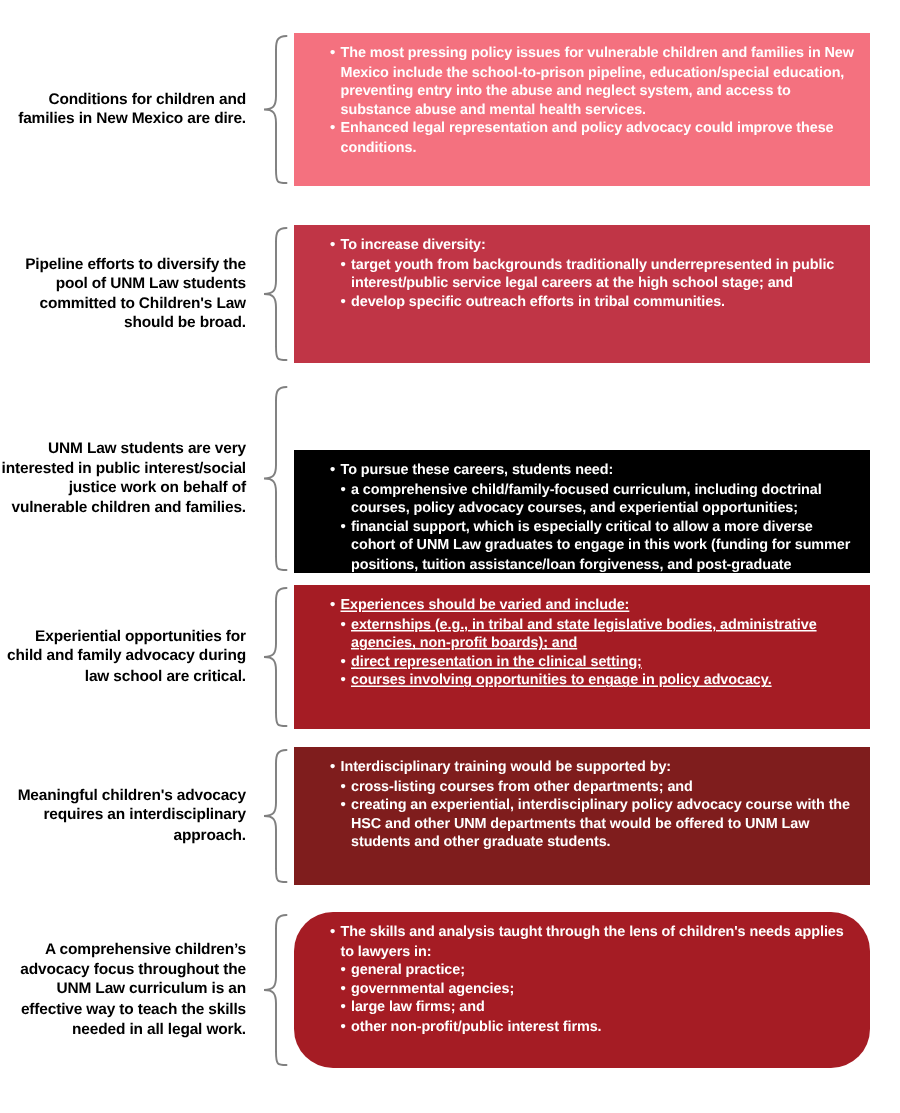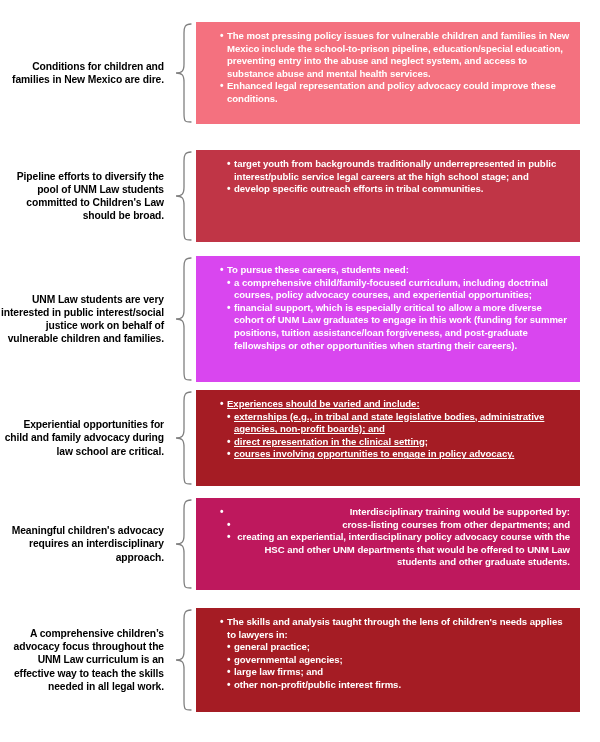--- a/index.html
+++ b/index.html
@@ -134,41 +134,44 @@
         <div class="label-text">Pipeline efforts to diversify the pool of UNM Law students committed to Children's Law should be broad.</div>
       </div>
       <div class="brace-cell">
         <svg width="22" height="92" viewBox="0 0 22 92">
           <path d="M 19 2 C 13 2 12 5 12 11 L 12 37 C 12 44 10 46 4 46 C 10 46 12 48 12 55 L 12 81 C 12 90 13 90 19 90" fill="none" stroke="#808080" stroke-width="1.3" stroke-linecap="round"></path>
         </svg>
       </div>
       <div class="box-cell">
         <div class="box" style="background: rgb(192, 53, 70);">
           <ul class="bullets">
+            <li class="lvl1">
+              <span class="bullet-text">To increase diversity:</span>
+            </li>
             <li class="lvl2">
               <span class="bullet-text">target youth from backgrounds traditionally underrepresented in public interest/public service legal careers at the high school stage; and</span>
             </li>
             <li class="lvl2">
               <span class="bullet-text">develop specific outreach efforts in tribal communities.</span>
             </li>
           </ul>
         </div>
       </div>
     </div>
     <div class="row" style="top: 256px; height: 126px;">
       <div class="label-cell">
         <div class="label-text">UNM Law students are very interested in public interest/social justice work on behalf of vulnerable children and families.</div>
       </div>
       <div class="brace-cell">
         <svg width="22" height="126" viewBox="0 0 22 126">
           <path d="M 19 2 C 13 2 12 5 12 11 L 12 54 C 12 61 10 63 4 63 C 10 63 12 65 12 72 L 12 115 C 12 124 13 124 19 124" fill="none" stroke="#808080" stroke-width="1.3" stroke-linecap="round"></path>
         </svg>
       </div>
       <div class="box-cell">
-        <div class="box" style="background: #d946ef;">
+        <div class="box" style="background: #000000; margin-top: 44px;">
           <ul class="bullets">
             <li class="lvl1">
               <span class="bullet-text">To pursue these careers, students need:</span>
             </li>
             <li class="lvl2">
               <span class="bullet-text">a comprehensive child/family-focused curriculum,  including doctrinal courses, policy advocacy courses, and experiential opportunities;</span>
             </li>
             <li class="lvl2">
               <span class="bullet-text">financial support, which is especially critical to allow a more diverse cohort of UNM Law graduates to engage in this work (funding for summer positions, tuition assistance/loan forgiveness, and post-graduate fellowships or other opportunities when starting their careers).</span>
             </li>
@@ -207,21 +210,21 @@
     <div class="row" style="top: 498px; height: 92px;">
       <div class="label-cell">
         <div class="label-text">Meaningful children's advocacy requires an interdisciplinary approach.</div>
       </div>
       <div class="brace-cell">
         <svg width="22" height="92" viewBox="0 0 22 92">
           <path d="M 19 2 C 13 2 12 5 12 11 L 12 37 C 12 44 10 46 4 46 C 10 46 12 48 12 55 L 12 81 C 12 90 13 90 19 90" fill="none" stroke="#808080" stroke-width="1.3" stroke-linecap="round"></path>
         </svg>
       </div>
       <div class="box-cell">
-        <div class="box" style="background: #be185d; text-align: right;">
+        <div class="box" style="background: #7f1d1d;">
           <ul class="bullets">
             <li class="lvl1">
               <span class="bullet-text">Interdisciplinary training would be supported by:</span>
             </li>
             <li class="lvl2">
               <span class="bullet-text">cross-listing courses from other departments; and</span>
             </li>
             <li class="lvl2">
               <span class="bullet-text">creating an experiential, interdisciplinary policy advocacy course with the HSC and other UNM departments that would be offered to UNM Law students and other graduate students.</span>
             </li>
@@ -232,21 +235,21 @@
     <div class="row" style="top: 608px; height: 104px;">
       <div class="label-cell">
         <div class="label-text">A comprehensive children’s advocacy focus throughout the UNM Law curriculum is an effective way to teach the skills needed in all legal work.</div>
       </div>
       <div class="brace-cell">
         <svg width="22" height="104" viewBox="0 0 22 104">
           <path d="M 19 2 C 13 2 12 5 12 11 L 12 43 C 12 50 10 52 4 52 C 10 52 12 54 12 61 L 12 93 C 12 102 13 102 19 102" fill="none" stroke="#808080" stroke-width="1.3" stroke-linecap="round"></path>
         </svg>
       </div>
       <div class="box-cell">
-        <div class="box" style="background: rgb(165, 28, 36);">
+        <div class="box" style="background: rgb(165, 28, 36); border-radius: 26px;">
           <ul class="bullets">
             <li class="lvl1">
               <span class="bullet-text">The skills and analysis taught through the lens of children's needs applies to lawyers in:</span>
             </li>
             <li class="lvl2">
               <span class="bullet-text">general practice;</span>
             </li>
             <li class="lvl2">
               <span class="bullet-text">governmental agencies;</span>
             </li>

